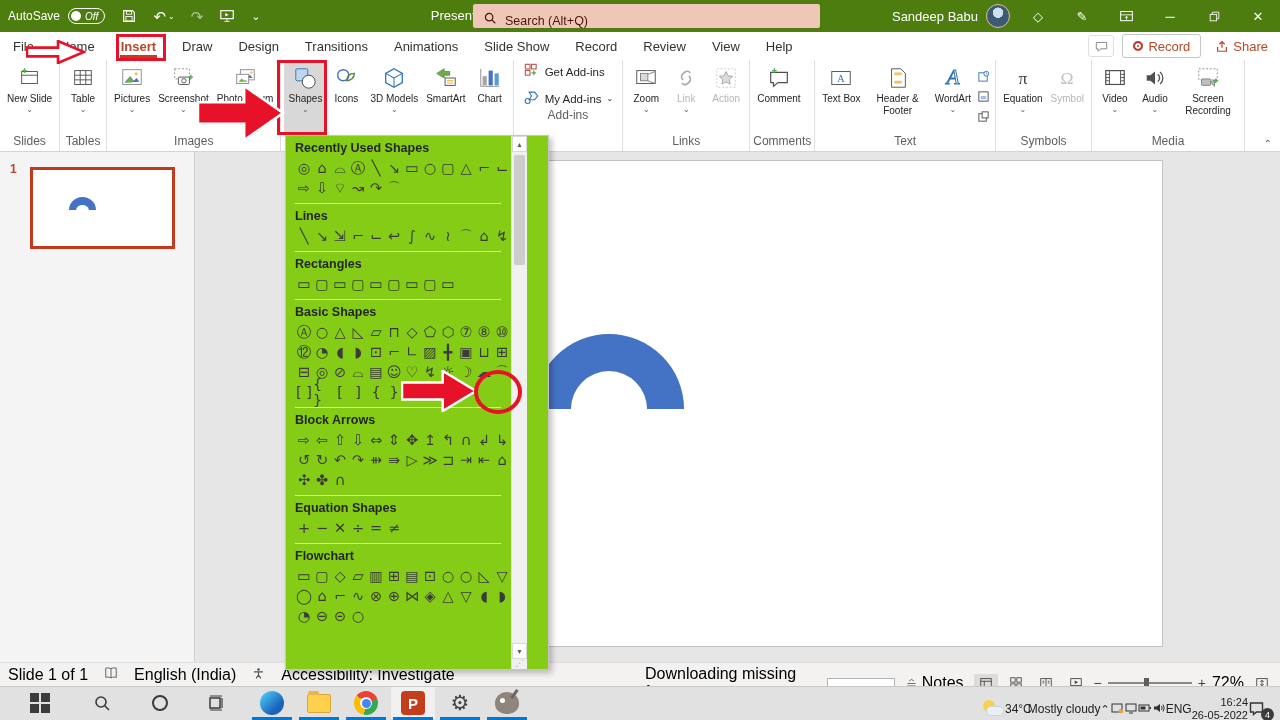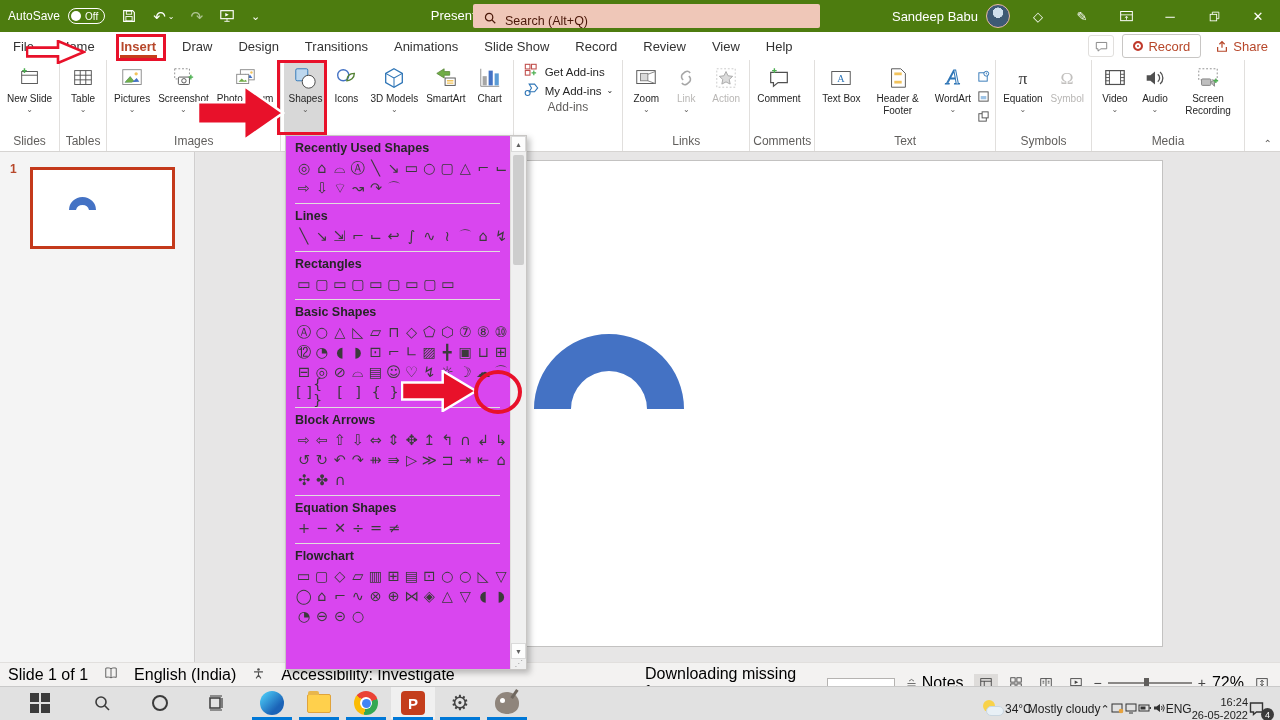--- a/index.html
+++ b/index.html
@@ -37,36 +37,36 @@
   .ribbon-group { display:flex; flex-direction:column; border-right:1px solid #E1DFDD; padding:2px 3px 0; }
   .rg-buttons { flex:1; display:flex; align-items:stretch; }
   .rg-caption { height:17px; text-align:center; font-size:12px; color:#605E5C; line-height:15px; }
   .rbtn { display:flex; flex-direction:column; align-items:center; justify-content:flex-start; padding:3px 4px 0; min-width:40px; border-radius:2px; }
   .rbtn .ric { width:28px; height:26px; display:flex; align-items:center; justify-content:center; }
   .rbtn .ric svg { width:24px; height:24px; }
   .rbtn .rlabel { font-size:10px; color:#262626; text-align:center; line-height:11.5px; max-width:58px; margin-top:2px; }
   .rbtn .rchev { font-size:8px; color:#605E5C; line-height:8px; margin-top:1px; }
   .rbtn.active { background:#D8D8D8; }
   .rbtn.disabled .rlabel { color:#B8B6B4; }
-  .stackbtns { display:flex; flex-direction:column; justify-content:center; padding:0 6px; }
+  .stackbtns { display:flex; flex-direction:column; justify-content:center; gap:8px; padding:0 6px; }
   .stackbtn { display:flex; align-items:center; gap:5px; font-size:11.5px; color:#262626; }
   .stackbtn svg { width:17px; height:17px; }
   #text-extras { display:flex; flex-direction:column; justify-content:center; gap:2px; padding:0 2px; }
   #text-extras svg { width:13px; height:13px; }
   #ribbon-collapse { position:absolute; right:8px; top:138px; font-size:10px; color:#605E5C; }
 
   
   #thumb-panel { left:0; top:152px; width:195px; height:510px; background:#F4F4F4; border-right:1px solid #D0CECE; }
   #slide-number { position:absolute; left:10px; top:162px; font-size:12px; color:#B7472A; font-weight:bold; }
   #thumb-box { position:absolute; left:30px; top:167px; width:145px; height:82px; background:#fff; border:3px solid #C4391B; }
   #workspace { left:196px; top:152px; width:1084px; height:510px; background:#E7E6E6; }
   #canvas { left:297px; top:160px; width:866px; height:487px; background:#fff; border:1px solid #C3C2C1; }
 
   
-  #shapes-menu { left:285px; top:135px; width:242px; height:535px; background:#d946ef; border:1px solid #C8C6C4; box-shadow:3px 3px 6px rgba(0,0,0,.25); z-index:50; display:flex; }
+  #shapes-menu { left:285px; top:135px; width:264px; height:535px; background:#84cc16; border:1px solid #C8C6C4; box-shadow:3px 3px 6px rgba(0,0,0,.25); z-index:50; display:flex; }
   #sm-content { width:225px; padding:5px 0 0 9px; overflow:hidden; }
   .sm-header { font-size:12.5px; font-weight:bold; color:#262626; height:17px; }
   .shape-row { display:flex; height:20px; align-items:center; }
   .shape-cell { width:18px; height:19px; display:flex; align-items:center; justify-content:center; font-size:14.5px; color:#3b3b3b; font-family:"DejaVu Sans",sans-serif; }
   .sm-divider { border-top:1px solid #E1DFDD; margin:5px 10px 5px 0; }
   #sm-scrollbar { width:16px; background:#F0F0F0; border-left:1px solid #E1DFDD; display:flex; flex-direction:column; align-items:center; }
   .sb-btn { width:15px; height:16px; background:#FDFDFD; border:1px solid #DADADA; font-size:7px; color:#606060; display:flex; align-items:center; justify-content:center; }
   #sb-thumb { width:11px; height:110px; background:#CDCDCD; border-radius:2px; margin-top:3px; }
   #sb-spacer { flex:1; }
   #sb-grip { font-size:8px; color:#9a9a9a; margin-bottom:1px; }
@@ -121,21 +121,21 @@
 </head>
 <body>
 
 <div id="stage">
 
   <div id="titlebar" class="abs">
     <div class="tb-item" style="gap:6px;">
       <span>AutoSave</span>
       <span id="autosave-pill">
           <span id="autosave-knob"></span>
-          <span style="font-size:10px;">Off</span>
+          <span style="font-size:10px;font-style:italic;">Off</span>
         </span>
     </div>
     <div class="tb-item">
         <svg viewBox="0 0 18 18" width="16" height="16">
           <path d="M3 3h10l2 2v10H3z" fill="none" stroke="#fff" stroke-width="1.3"></path>
           <rect x="6" y="3.5" width="6" height="3.5" fill="none" stroke="#fff"></rect>
           <rect x="5.5" y="9.5" width="7" height="5" fill="none" stroke="#fff"></rect>
         </svg>
       </div>
     <div class="tb-item">

